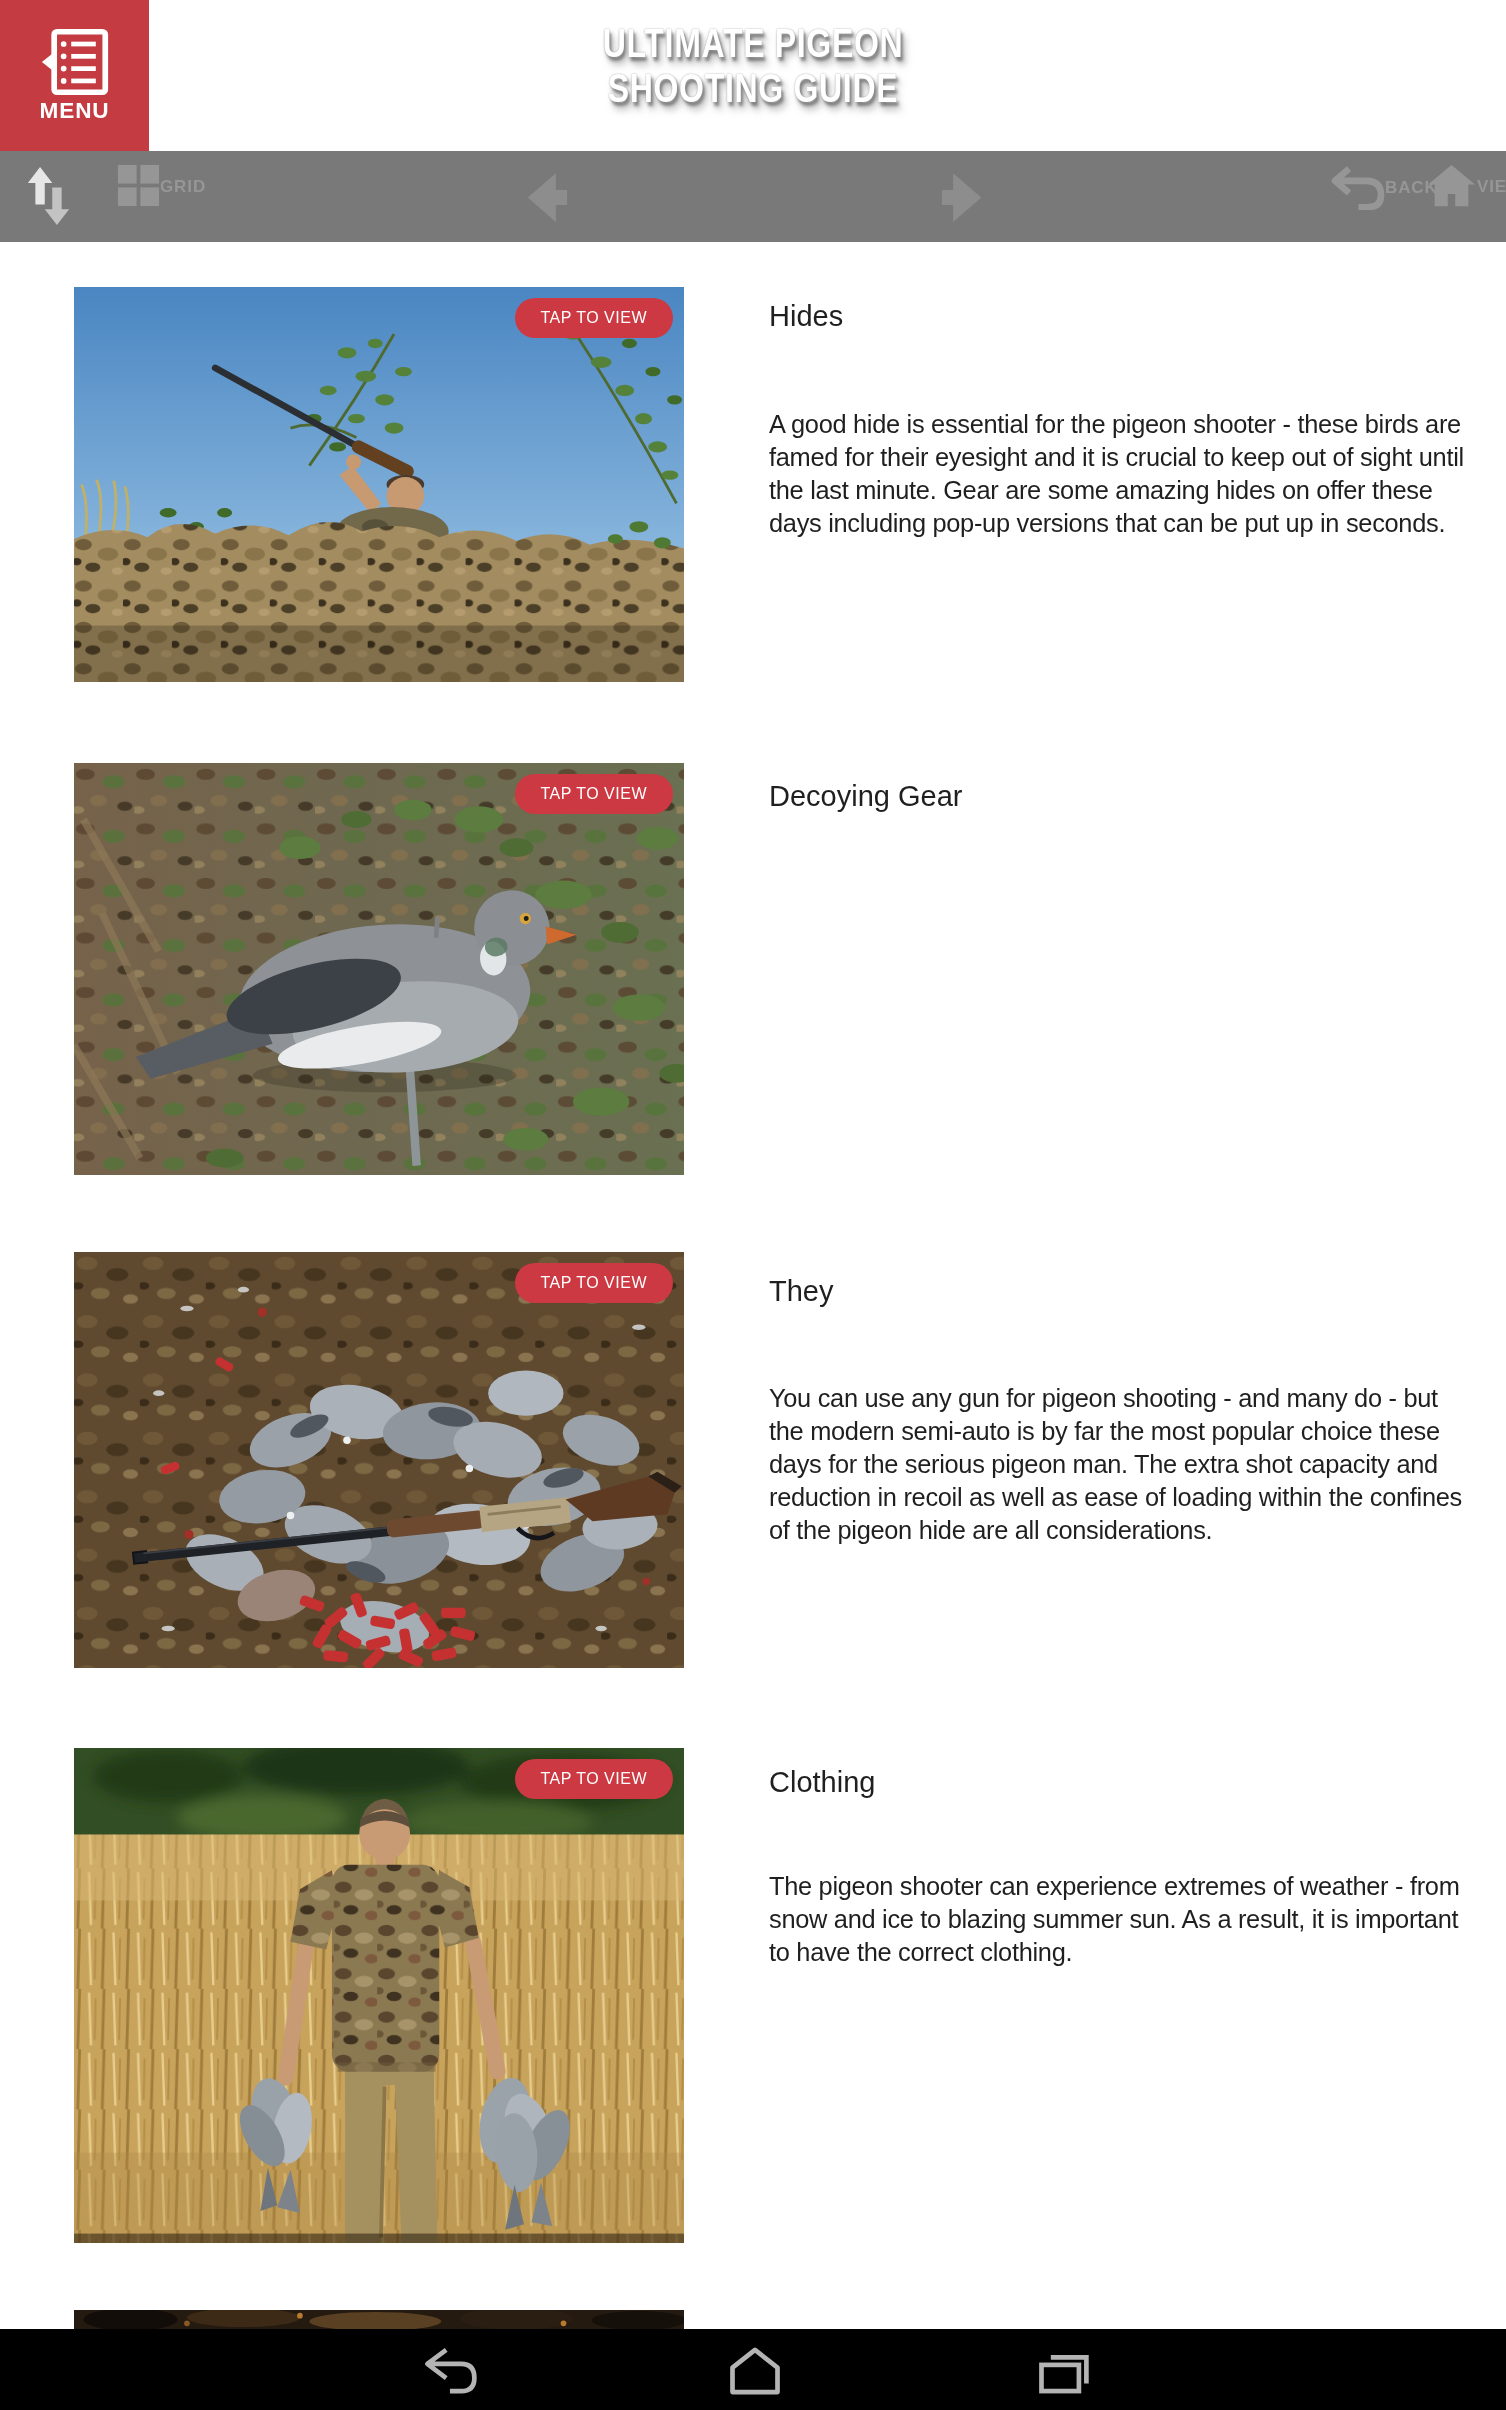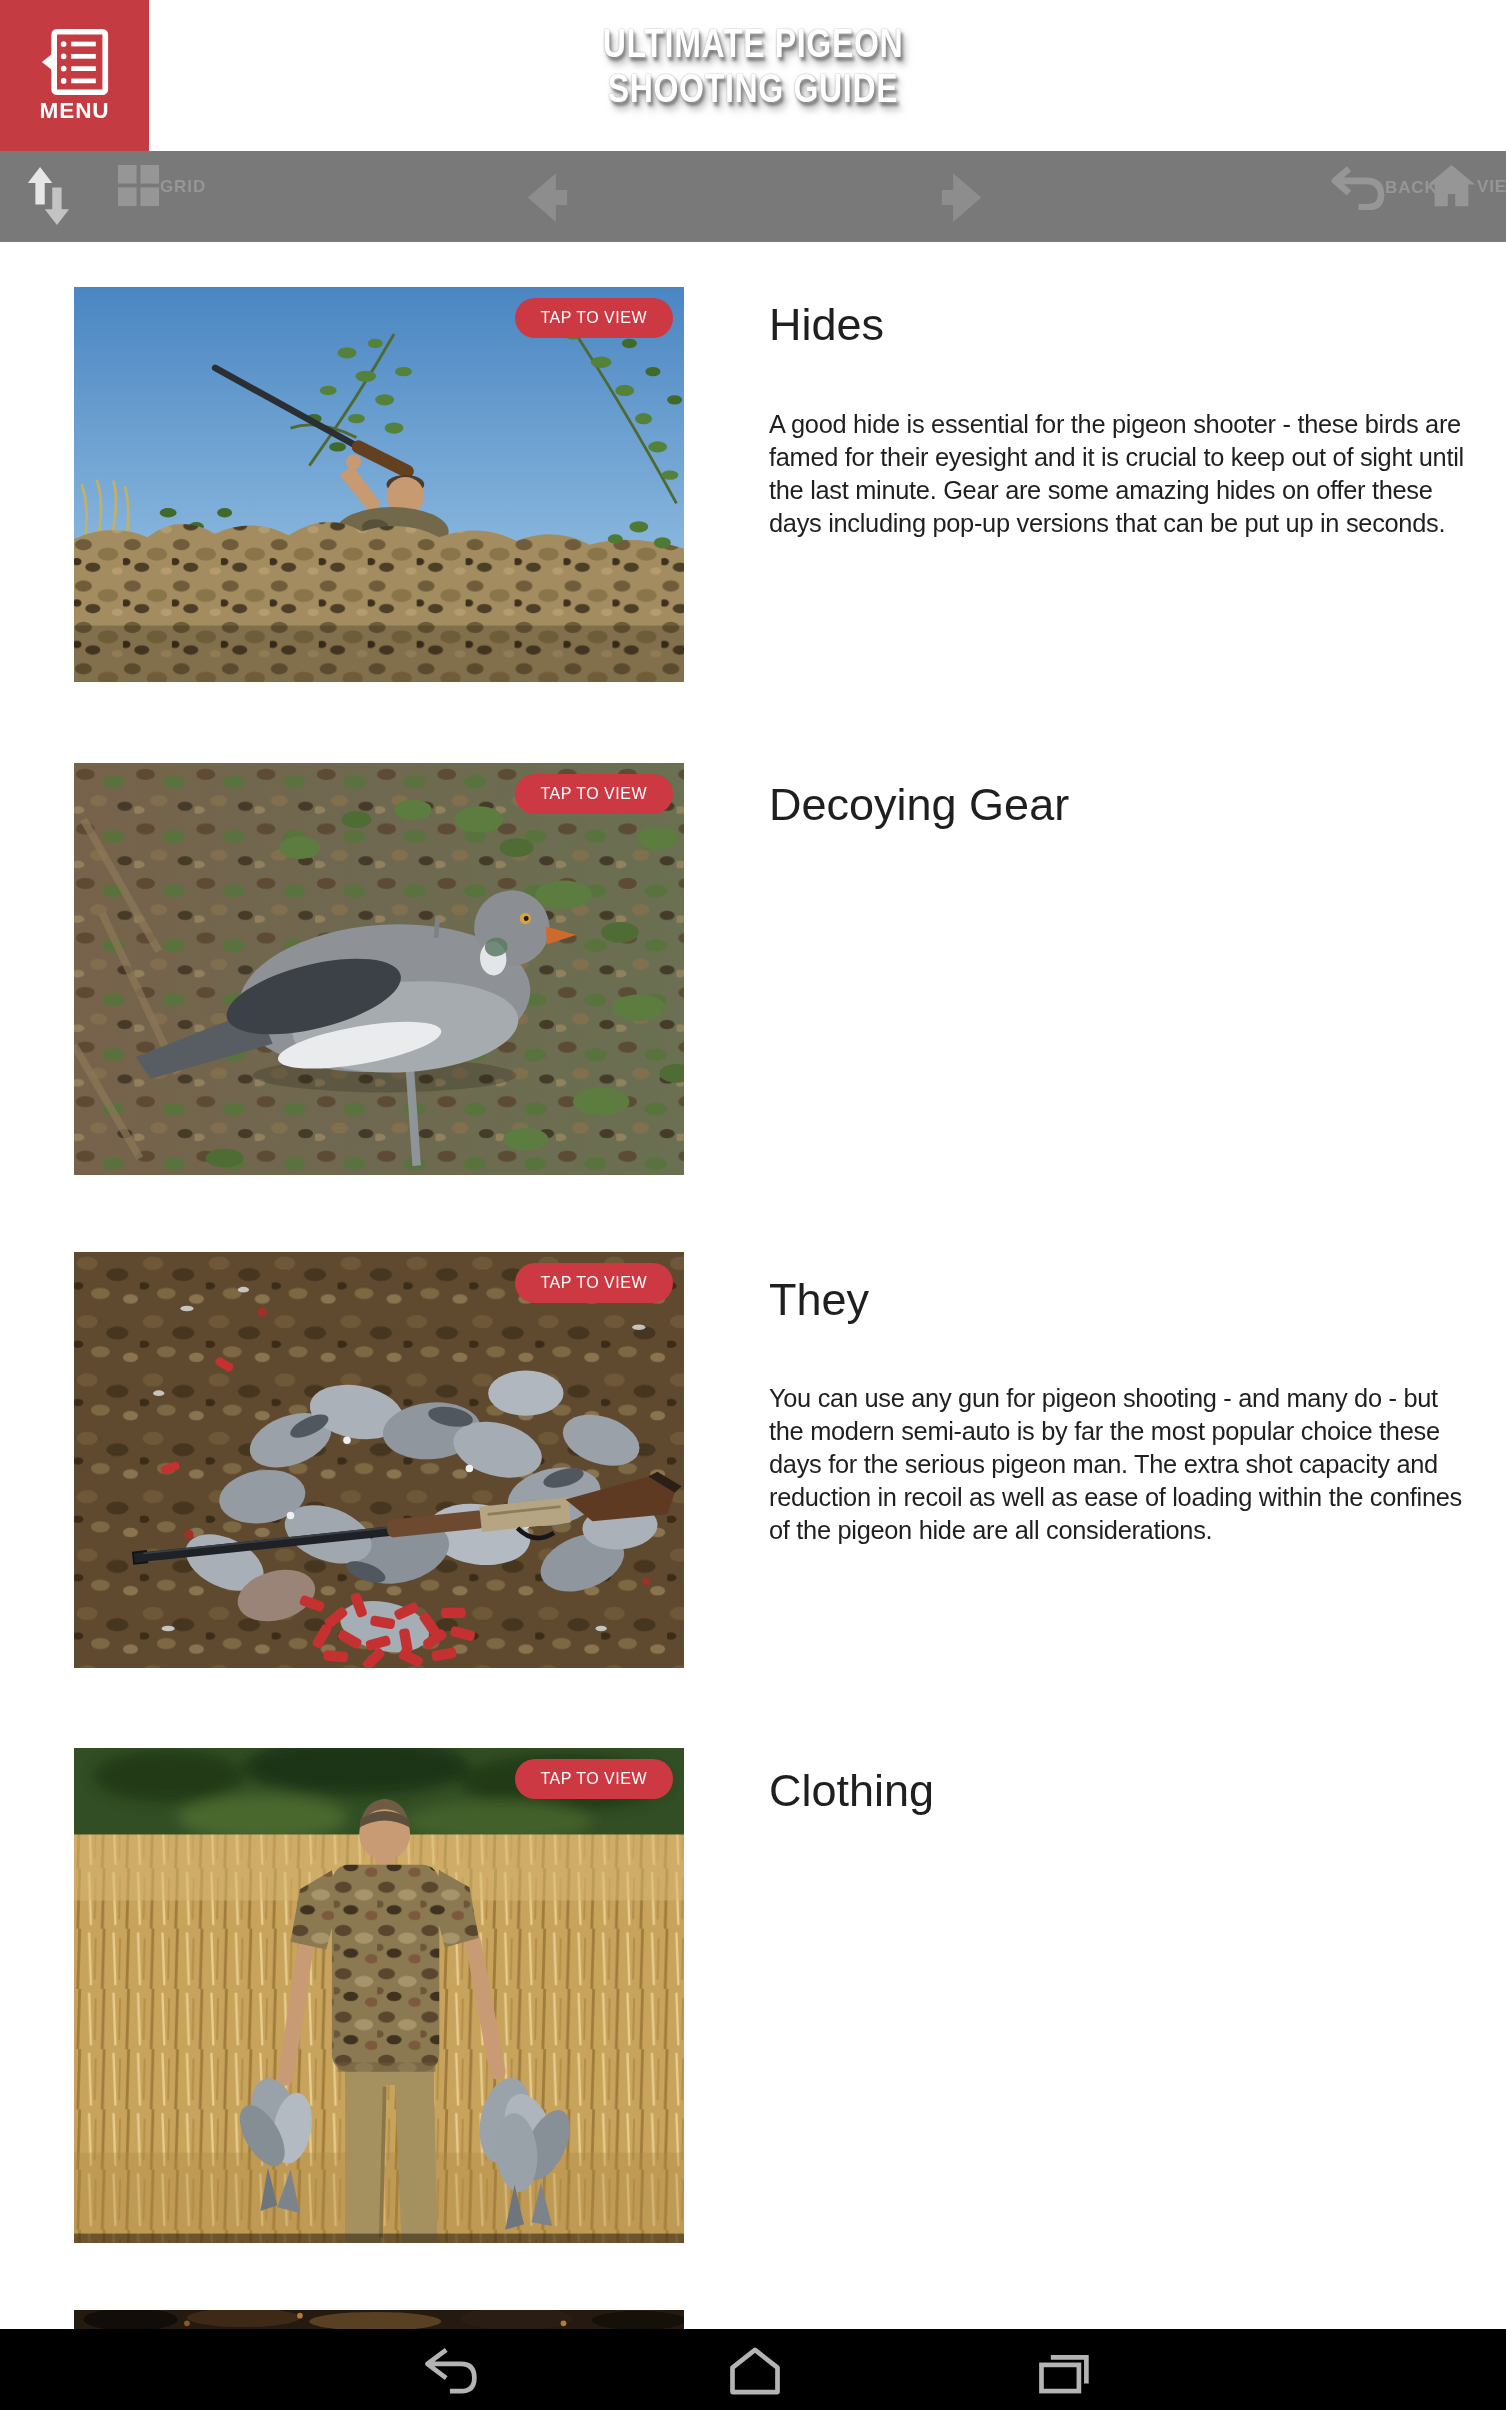--- a/index.html
+++ b/index.html
@@ -32,21 +32,21 @@
   .photo{position:absolute;left:74px;width:610px;overflow:hidden;background:#9a9a9a;cursor:pointer;}
   .photo svg{display:block;width:100%;height:100%;}
   .p1{top:287px;height:395px;}
   .p2{top:763px;height:412px;}
   .p3{top:1252px;height:416px;}
   .p4{top:1748px;height:495px;}
   .p5{top:2310px;height:19px;}
   .badge{position:absolute;top:11.3px;right:11.3px;width:158px;height:40px;border-radius:20px;
          background:#cc3942;color:#ffffff;font-size:16px;display:flex;align-items:center;
          justify-content:center;letter-spacing:0.5px;}
-  .ititle{position:absolute;left:769px;margin:0;font-size:45px;font-weight:400;color:#1f1f1f;line-height:1;}
+  .ititle{position:absolute;left:769px;margin:0;font-size:29px;font-weight:400;color:#1f1f1f;line-height:1;}
   .t1{top:302px;} .t2{top:782px;} .t3{top:1277px;} .t4{top:1768px;}
   .ibody{position:absolute;left:769px;width:701px;margin:0;font-size:25.4px;line-height:33px;
          letter-spacing:-0.3px;color:#1f1f1f;}
   .b1{top:408px;} .b2{top:895px;} .b3{top:1382px;} .b4{top:1870px;}
   
   .navbar{position:absolute;left:0;top:2329px;width:1507px;height:82px;background:#000000;}
   .nbtn{position:absolute;top:0;width:113px;height:82px;display:flex;align-items:center;
         justify-content:center;cursor:pointer;}
   .nav-back{left:392px;} .nav-home{left:698px;} .nav-recents{left:1006px;}
 </style>
@@ -415,20 +415,21 @@
         <ellipse cx="502" cy="422" rx="20" ry="40" fill="#878f97" transform="rotate(25 502 422)"></ellipse>
         <ellipse cx="470" cy="430" rx="22" ry="42" fill="#99a1a9" transform="rotate(-5 470 430)"></ellipse>
         <polygon points="468,464 458,512 478,506" fill="#6e757d"></polygon>
         <polygon points="496,462 508,508 486,504" fill="#7c838b"></polygon>
       </g>
       <rect x="0" y="516" width="648" height="10" fill="rgba(40,30,15,0.55)"></rect>
     </svg>
     <div class="badge">TAP TO VIEW</div>
   </div>
   <h2 class="ititle t4">Clothing</h2>
+  <p class="ibody b4">The pigeon shooter can experience extremes of weather - from snow and ice to blazing summer sun. As a result, it is important to have the correct clothing.</p>
 
   <div class="photo p5">
     <svg viewBox="0 0 648 20" preserveAspectRatio="none">
       <rect width="648" height="20" fill="#241a10"></rect>
       <ellipse cx="60" cy="10" rx="50" ry="12" fill="#120d08"></ellipse>
       <ellipse cx="180" cy="8" rx="60" ry="10" fill="#3c2a16"></ellipse>
       <ellipse cx="320" cy="12" rx="70" ry="10" fill="#594022"></ellipse>
       <ellipse cx="470" cy="9" rx="60" ry="12" fill="#2a1e12"></ellipse>
       <ellipse cx="600" cy="11" rx="50" ry="10" fill="#15100a"></ellipse>
       <circle cx="240" cy="6" r="3" fill="#b97a2e"></circle>

